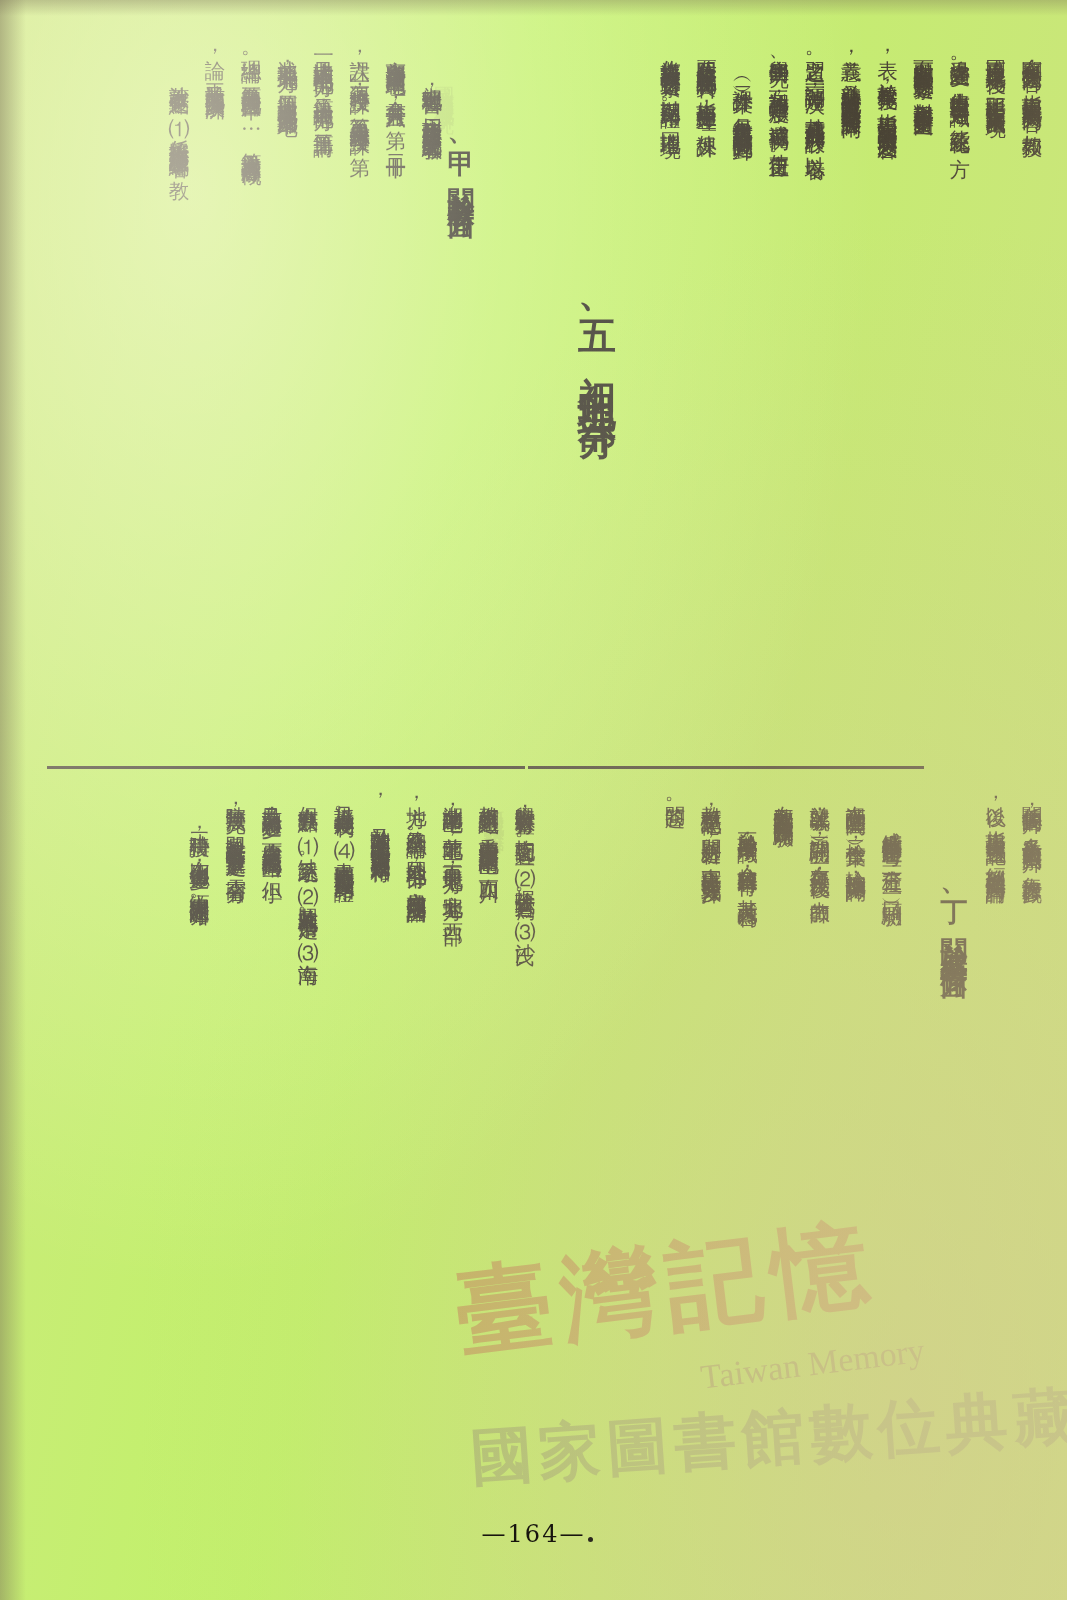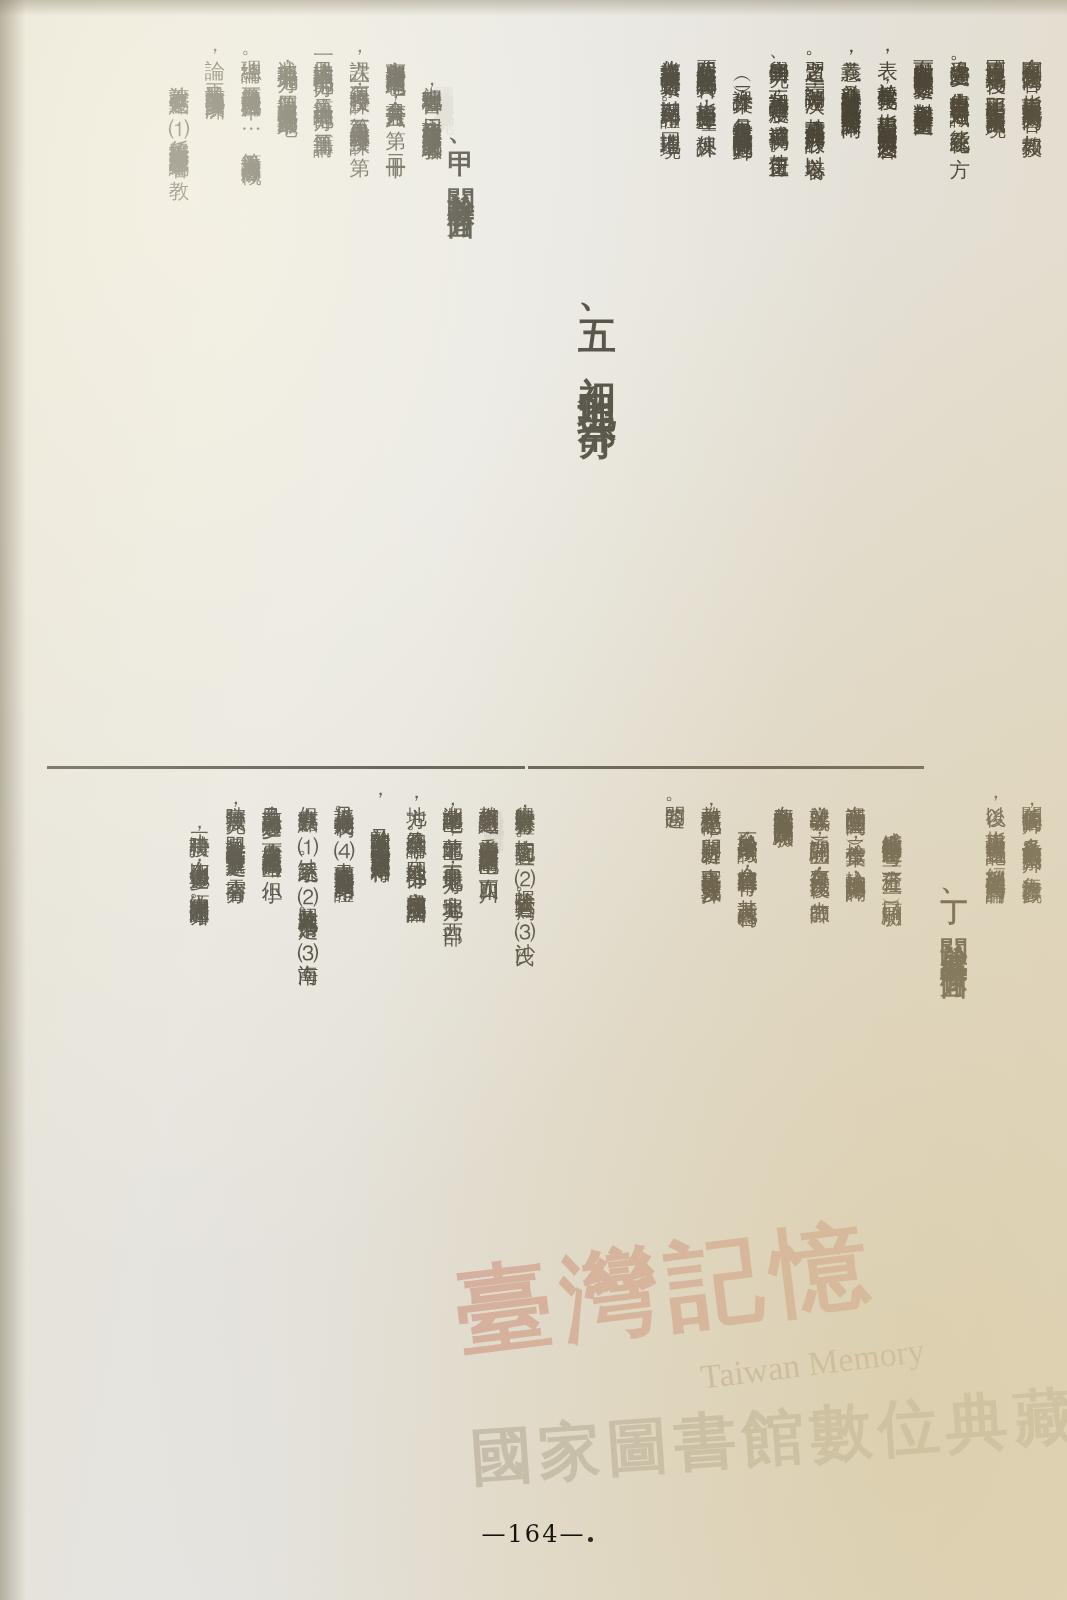--- a/index.html
+++ b/index.html
@@ -4,21 +4,21 @@
 <style>
   html, body {
     margin: 0;
     padding: 0;
     background: #6b6b63;
   }
   #page {
     position: relative;
     width: 1067px;
     height: 1600px;
-    background: #e5e5e5;
+    background: #bef264;
     overflow: hidden;
     font-family: "DejaVu Serif", serif;
   }
   
   #page::before {
     content: "";
     position: absolute;
     inset: 0;
     background:
       radial-gradient(ellipse at 18% 12%, rgba(255,252,235,0.55), rgba(255,252,235,0) 55%),

